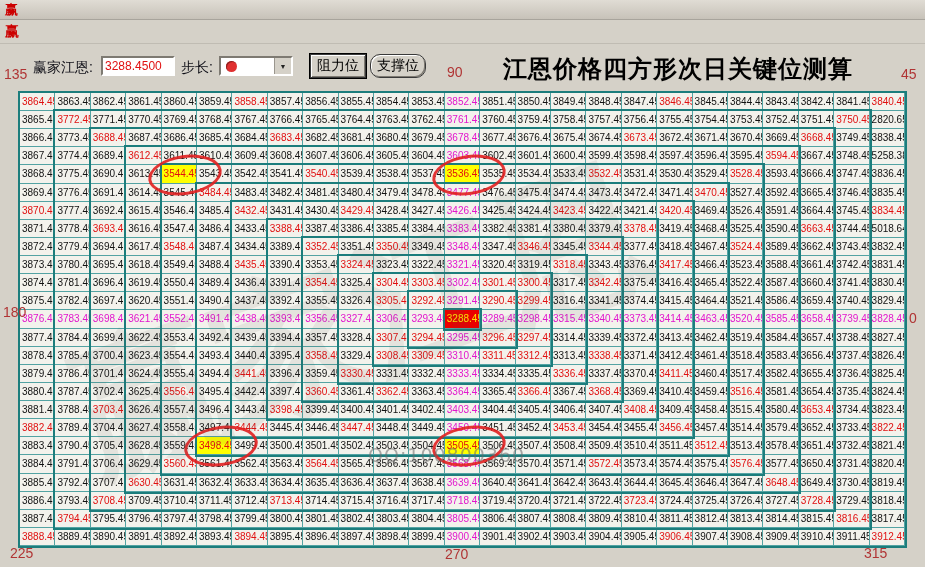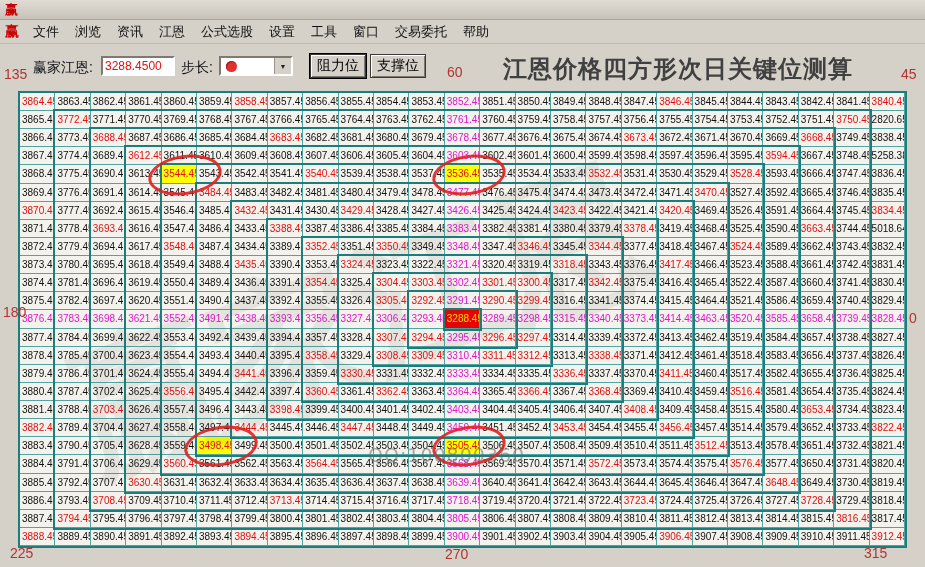--- a/index.html
+++ b/index.html
@@ -52,24 +52,24 @@
     border-left:1px solid #9a968e;display:flex;align-items:center;justify-content:center;
     font-size:7px;color:#222;
   }
   .tb-button{
     position:absolute;top:10px;width:56px;height:24px;background:#d5d1c8;
     font-size:14px;color:#000;display:flex;align-items:center;justify-content:center;
     box-shadow:inset 1px 1px 0 #ffffff, inset -1px -1px 0 #7e7a72;
     border:1px solid #3a3a3a;box-sizing:border-box;cursor:default;
   }
   #btn-resistance{left:310px;outline:1px solid #000;}
-  #btn-support{left:370px;}
+  #btn-support{left:370px;border-radius:10px;}
   #main-heading{
     position:absolute;left:503px;top:9px;
-    font-size:24px;font-weight:bold;color:#404040;letter-spacing:1px;
+    font-size:24px;font-weight:bold;color:#000000;letter-spacing:1px;
     font-family:"Liberation Sans","DejaVu Sans",sans-serif;white-space:nowrap;
   }
   
   .angle-label{position:absolute;color:#b03434;font-size:14px;z-index:6;}
   #lbl-135{left:4px;top:66px;}
   #lbl-90{left:447px;top:64px;}
   #lbl-45{left:901px;top:66px;}
   #lbl-180{left:3px;top:304px;}
   #lbl-0{left:909px;top:310px;}
   #lbl-225{left:10px;top:545px;}
@@ -112,38 +112,37 @@
 </style>
 </head>
 <body>
 
 <div id="titlebar">
   <span class="logo">赢</span>
 </div>
 
 <div id="menubar">
   <span class="logo">赢</span>
-  <span id="menu-items"><span class="menu-item">文件</span><span class="menu-item">浏览</span><span class="menu-item">资讯</span><span class="menu-item">江恩</span><span class="menu-item">公式选股</span><span class="menu-item">设置</span><span class="menu-item">工具</span><span class="menu-item">窗口</span><span class="menu-item">交易委托</span><span class="menu-item">帮助</span></span>
 </div>
 
 <div id="toolbar">
   <span class="tb-label" id="start-price-label">赢家江恩:</span>
   <input id="start-price-input" value="3288.4500" style="">
   <span class="tb-label" id="step-label">步长:</span>
   <div id="step-combo">
     <span class="dot"></span>
     <span class="arrow-btn">▼</span>
   </div>
   <div class="tb-button" id="btn-resistance">阻力位</div>
   <div class="tb-button" id="btn-support">支撑位</div>
   <div id="main-heading">江恩价格四方形次日关键位测算</div>
 </div>
 
 <div class="angle-label" id="lbl-135">135</div>
-<div class="angle-label" id="lbl-90">60</div>
+<div class="angle-label" id="lbl-90">90</div>
 <div class="angle-label" id="lbl-45">45</div>
 <div class="angle-label" id="lbl-180">180</div>
 <div class="angle-label" id="lbl-0">0</div>
 <div class="angle-label" id="lbl-225">225</div>
 <div class="angle-label" id="lbl-270">270</div>
 <div class="angle-label" id="lbl-315">315</div>
 
 <div id="grid">
     <div class="cell diag" style="left: 0px; top: 0px; width: 35.4px; height: 18.12px;">3864.45</div>
     <div class="cell " style="left: 35.4px; top: 0px; width: 35.4px; height: 18.12px;">3863.45</div>

